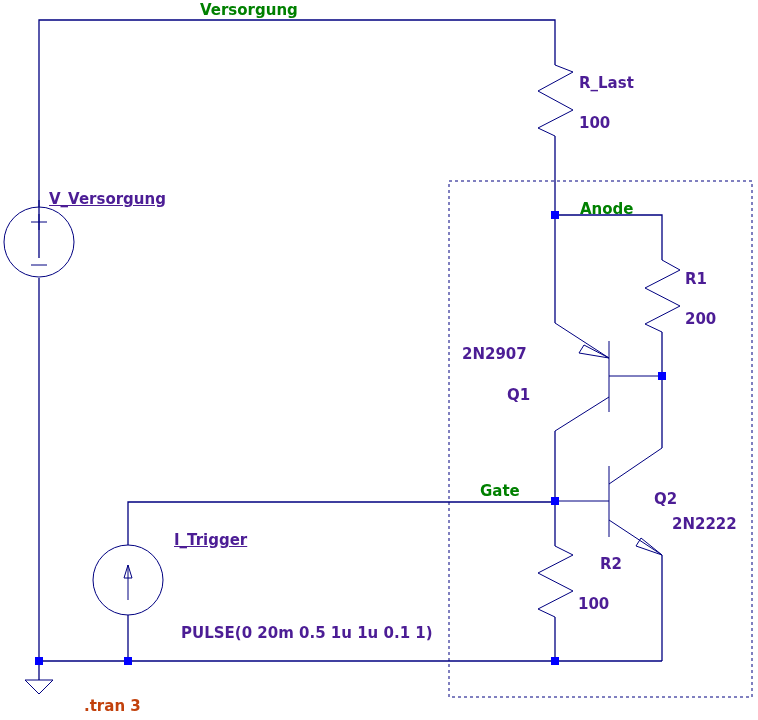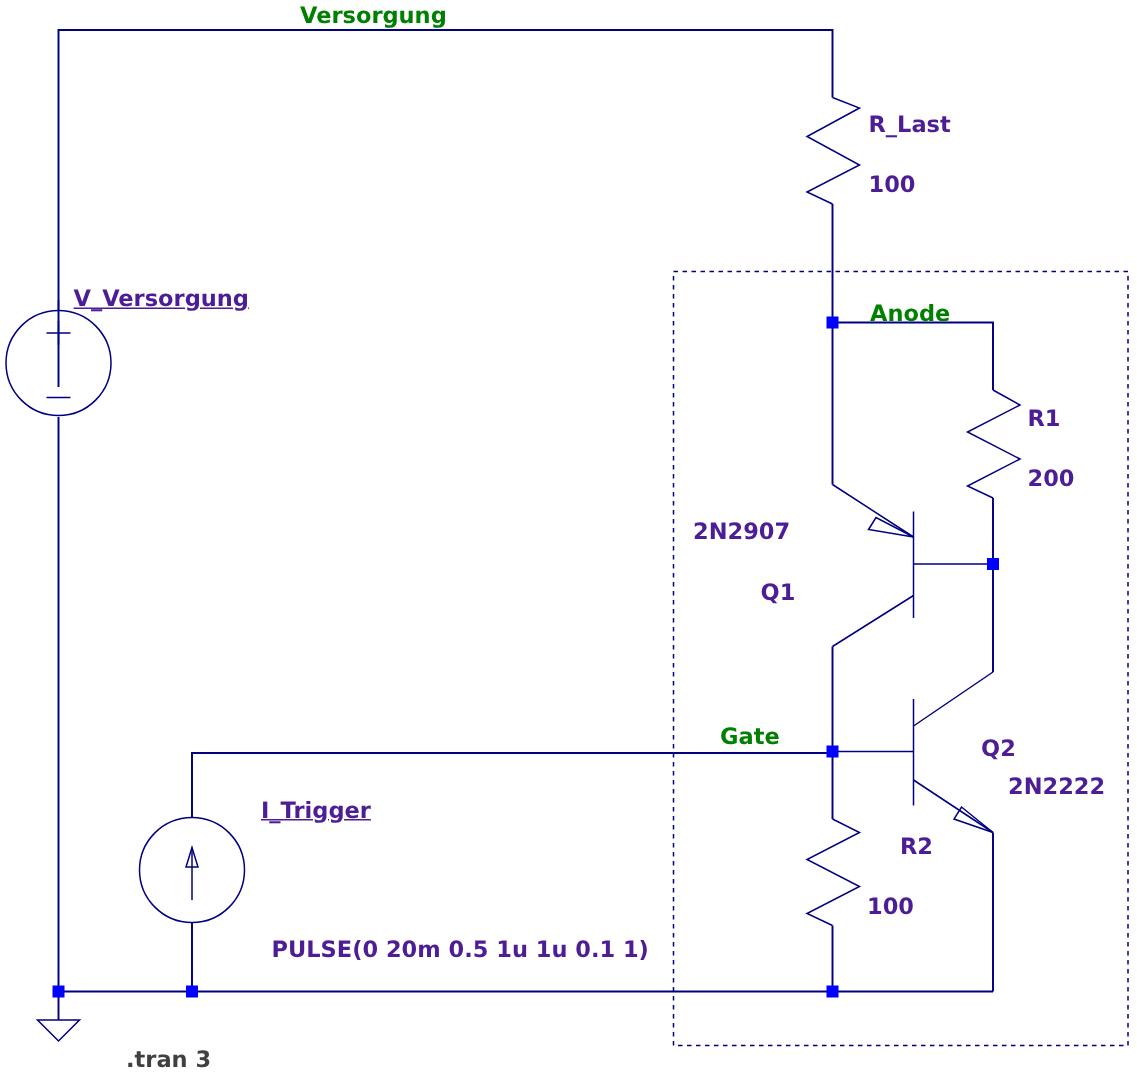--- a/index.html
+++ b/index.html
@@ -4,21 +4,21 @@
 <style>
   html, body { margin:0; padding:0; background:#ffffff; }
   #canvas { position:relative; width:758px; height:720px; background:#ffffff; overflow:hidden; }
   svg { position:absolute; left:0; top:0; }
   .wire { stroke:#000080; stroke-width:1.3; fill:none; }
   .sym  { stroke:#000080; stroke-width:1; fill:none; }
   .box  { stroke:#000080; stroke-width:1; fill:none; stroke-dasharray:3 3; }
   .junction { fill:#0000ff; }
   .lbl { position:absolute; font-family:"DejaVu Sans", sans-serif; font-weight:bold; font-size:15px; color:#4c1d95; white-space:nowrap; line-height:1; }
   .net { color:#008000; }
-  .dir { color:#404040; }
+  .dir { color:#c2410c; }
 </style>
 </head>
 <body>
 
 <div id="canvas">
 <svg width="758" height="720" viewBox="0 0 758 720">
 
   <rect class="box" x="449" y="181" width="303" height="516"></rect>
 
   <polyline class="wire" points="39,258 39,20 555,20 555,65"></polyline>

